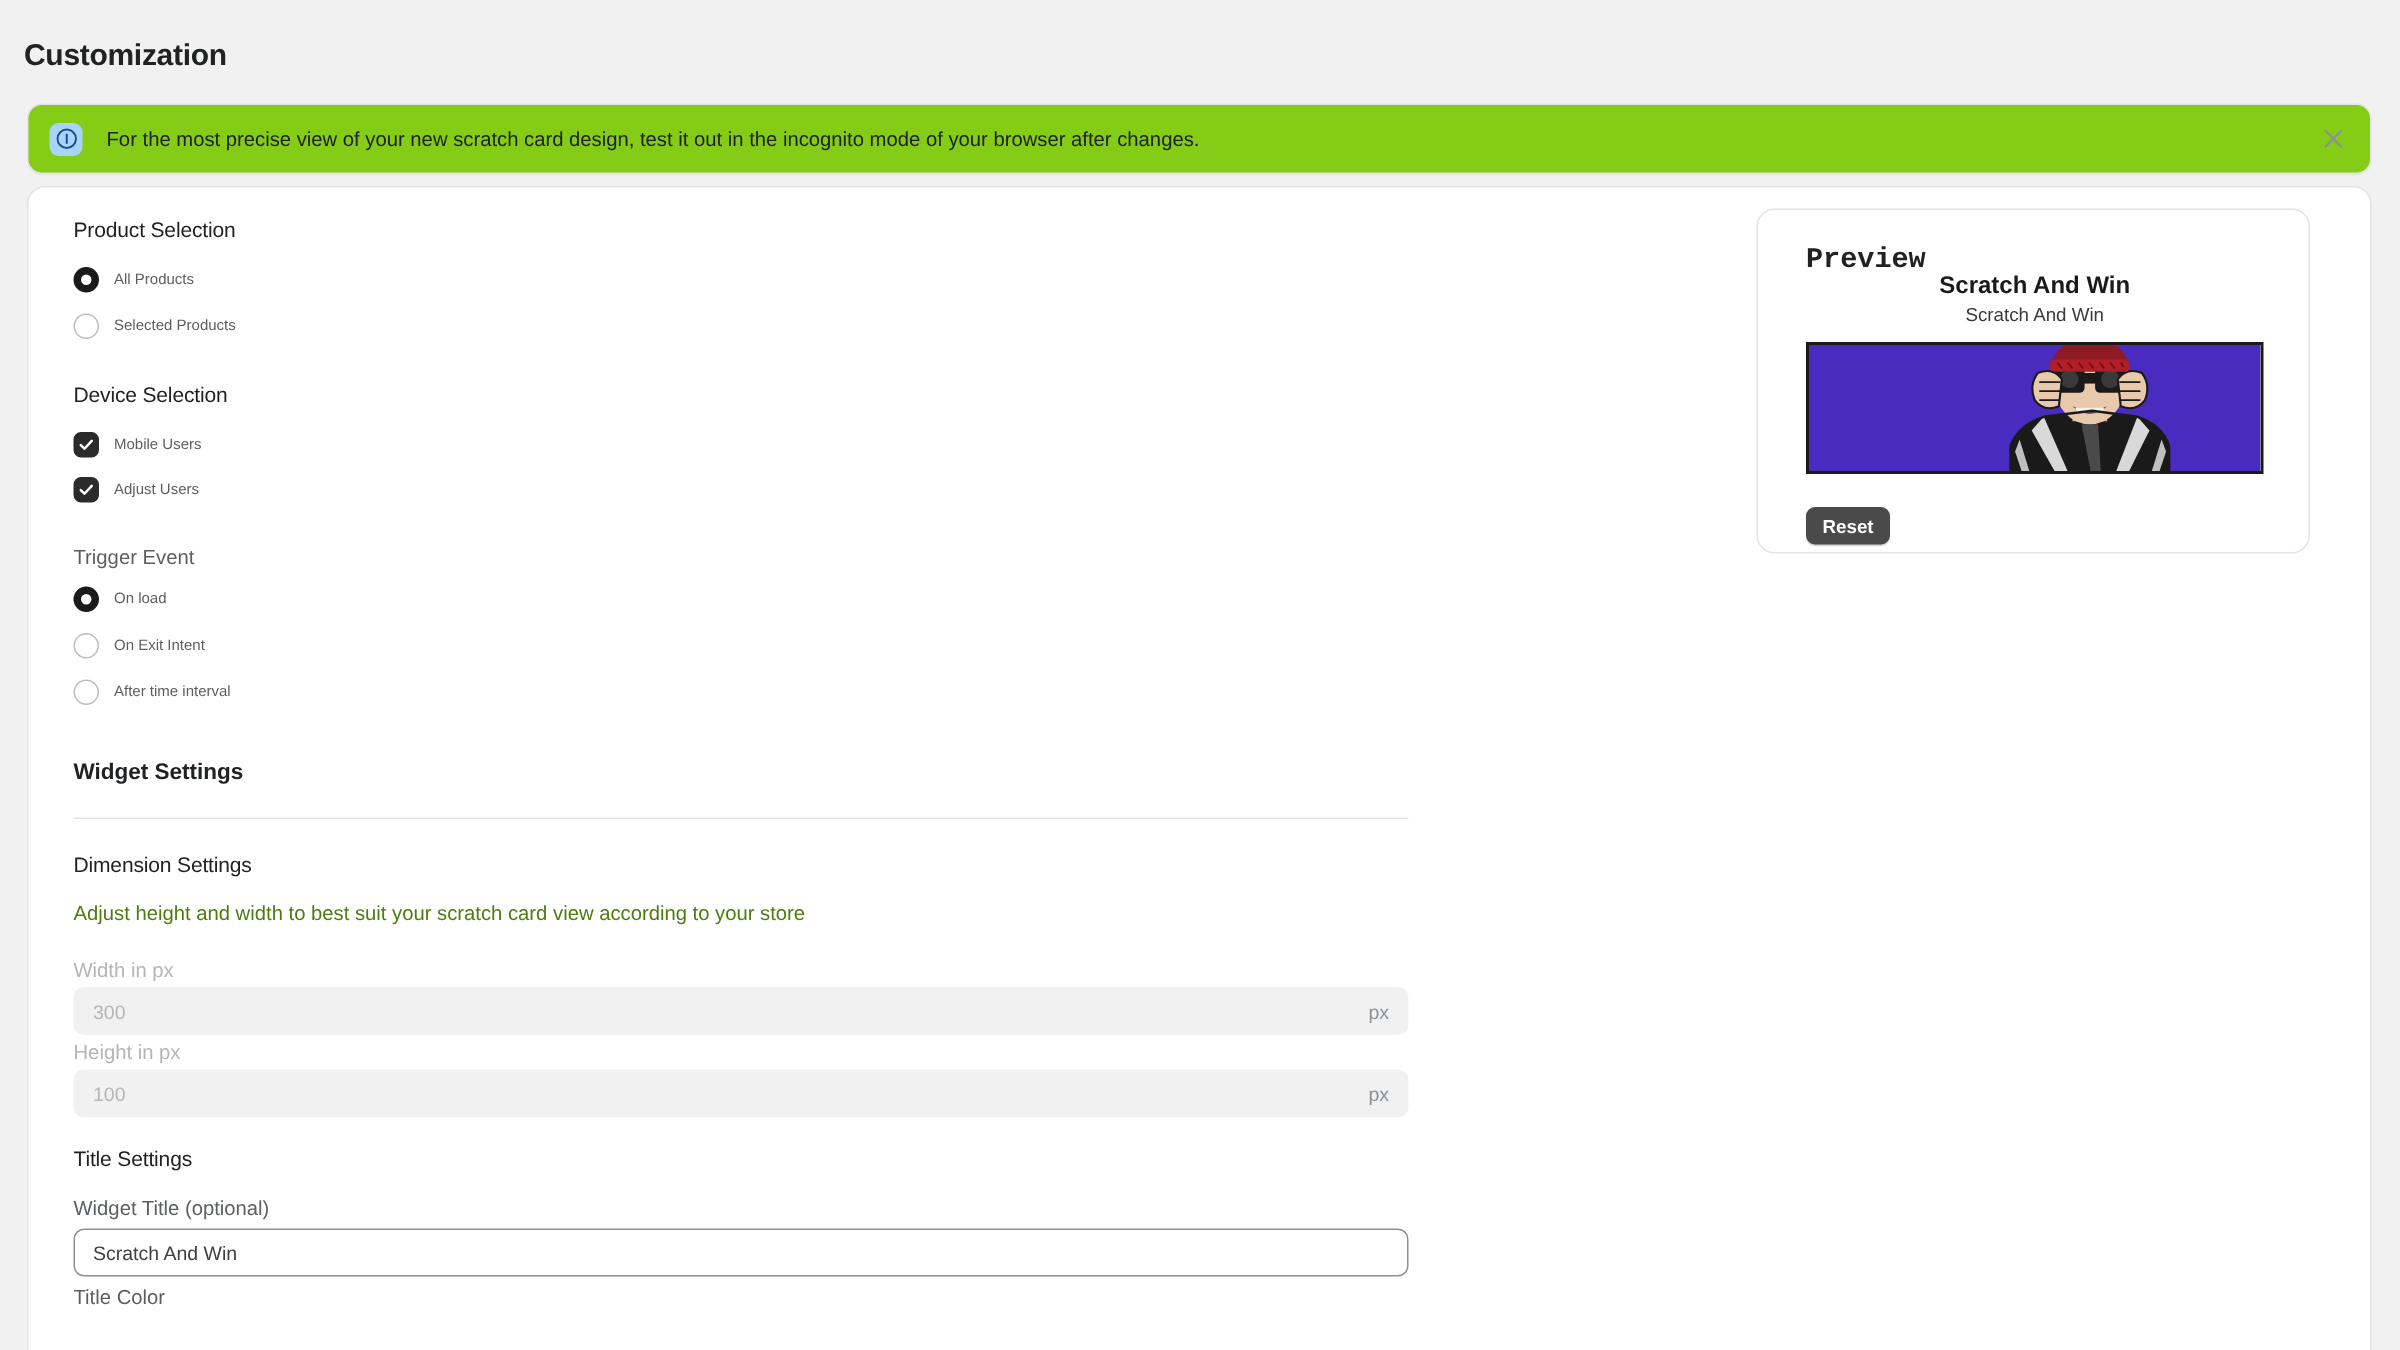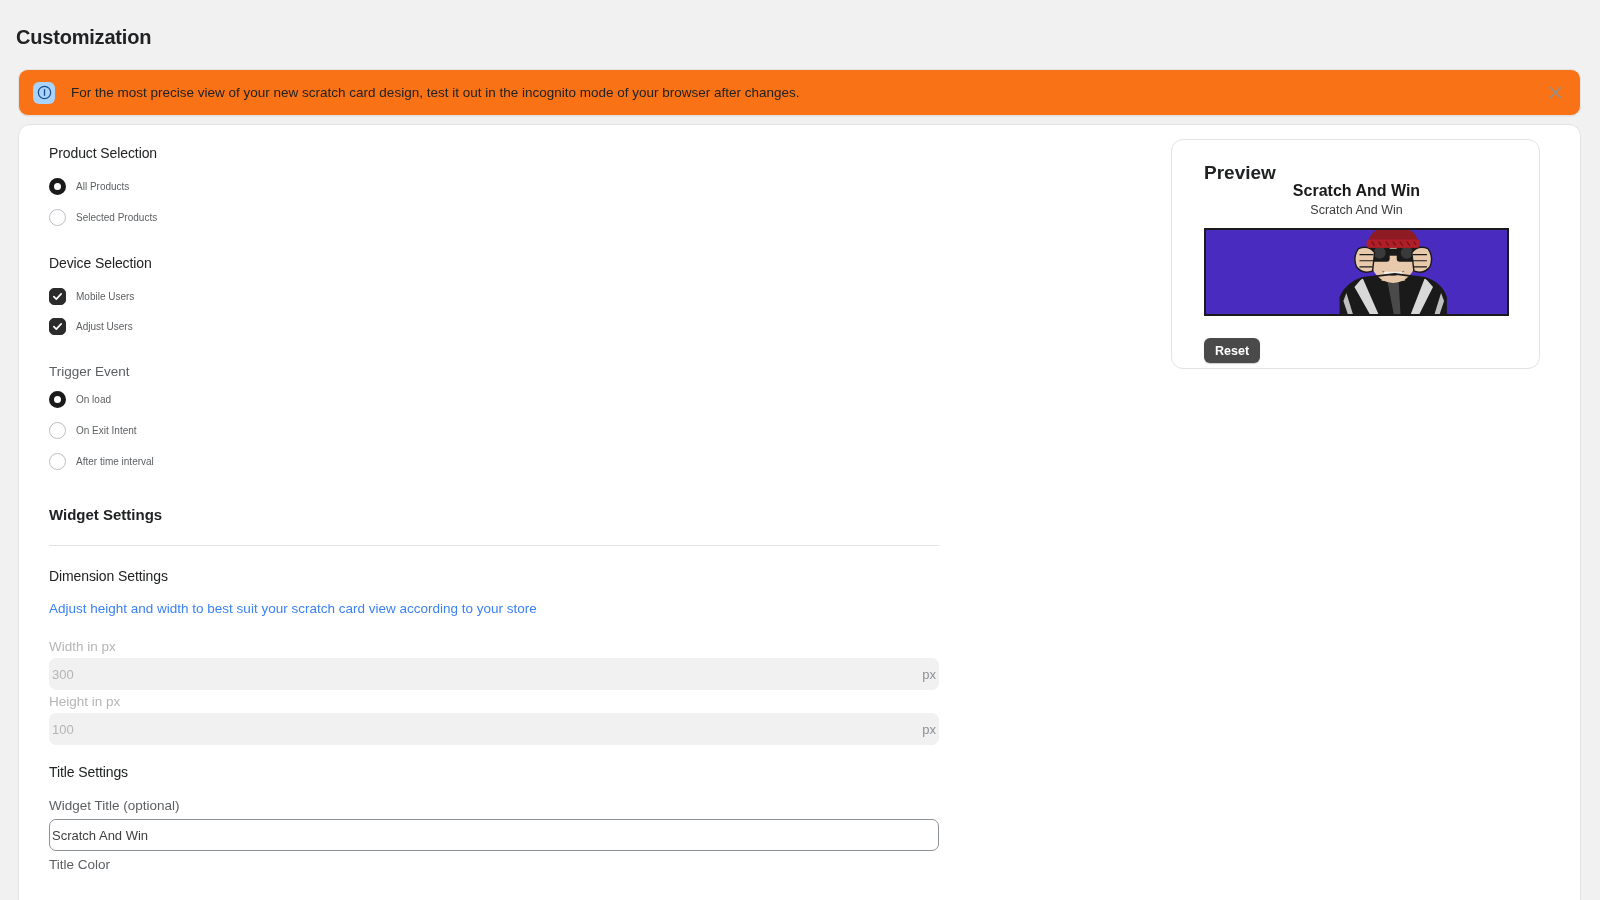--- a/index.html
+++ b/index.html
@@ -15,21 +15,21 @@
   .page-title {
     position: absolute; left: 16px; top: 26px;
     font-size: 20px; font-weight: 700; color: #202223;
     letter-spacing: -0.2px;
   }
 
   
   .banner {
     position: absolute; left: 18px; top: 69px;
     width: 1563px; height: 47px;
-    background: #f97316;
+    background: #84cc16;
     border: 1px solid #e3e3e3;
     border-radius: 10px;
     display: flex; align-items: center;
     box-shadow: 0 1px 0 rgba(0,0,0,0.04);
   }
   .banner-icon {
     width: 22px; height: 22px; margin-left: 14px;
     border-radius: 6px; background: #a8d3fb;
     display: flex; align-items: center; justify-content: center;
     flex: 0 0 auto;
@@ -65,21 +65,21 @@
     letter-spacing: -0.1px;
   }
   .h-section {
     font-size: 15px; font-weight: 700; color: #202223;
   }
   .lbl {
     font-size: 13.5px; color: #5c5f62; font-weight: 400;
   }
   .lbl-dim { font-size: 13.5px; color: #b5b5b5; }
   .help {
-    font-size: 13.5px; color: #3b82f6;
+    font-size: 13.5px; color: #4d7c0f;
   }
 
   .radio-row, .check-row {
     display: flex; align-items: center; gap: 10px;
     height: 24px; cursor: pointer;
   }
   .radio-row span.t, .check-row span.t {
     font-size: 10px; color: #5c5f62;
   }
 
@@ -105,21 +105,21 @@
   .check.on svg { display: block; }
   .check:not(.on) svg { display: none; }
 
   .divider {
     height: 1px; background: #e3e3e3; width: 890px;
   }
 
   .field {
     width: 890px; height: 32px; border-radius: 7px;
     display: flex; align-items: center;
-    padding: 0 2px;
+    padding: 0 12px;
     font-size: 13px;
   }
   .field.disabled {
     background: #f1f1f1; border: 1px solid #f1f1f1; color: #b5b5b5;
   }
   .field.enabled {
     background: #ffffff; border: 1px solid #8c9196; color: #3f3f3f;
   }
   .field .val { flex: 1 1 auto; }
   .field .suffix { color: #8c9196; font-size: 13px; }
@@ -127,21 +127,21 @@
   
   .preview-card {
     position: absolute; left: 1152px; top: 14px;
     width: 369px; height: 230px;
     background: #ffffff;
     border: 1px solid #e3e3e3;
     border-radius: 12px;
   }
   .preview-title {
     position: absolute; left: 32px; top: 22px;
-    font-size: 19px; font-weight: 700; color: #202223;
+    font-size: 19px; font-weight: 700; color: #202223; font-family: Liberation Mono, monospace;
   }
   .widget {
     position: absolute; left: 32px; top: 40px; width: 305px;
     text-align: center;
   }
   .widget-h {
     font-size: 16px; font-weight: 700; color: #1a1a1a;
     line-height: 21px;
   }
   .widget-sub {

